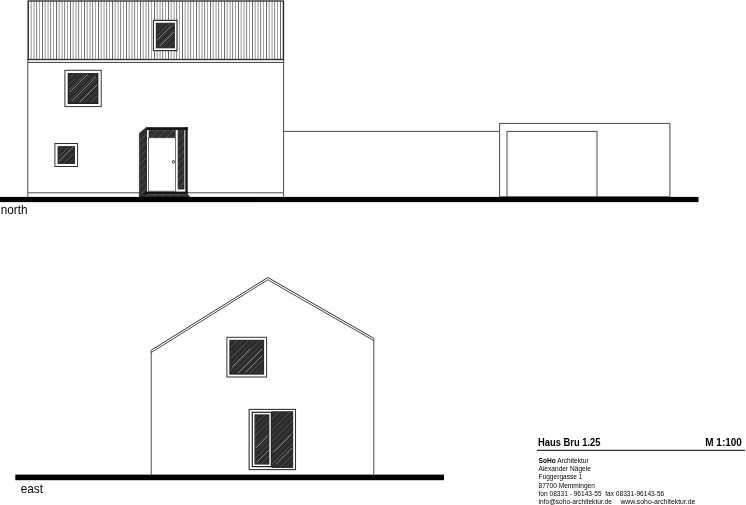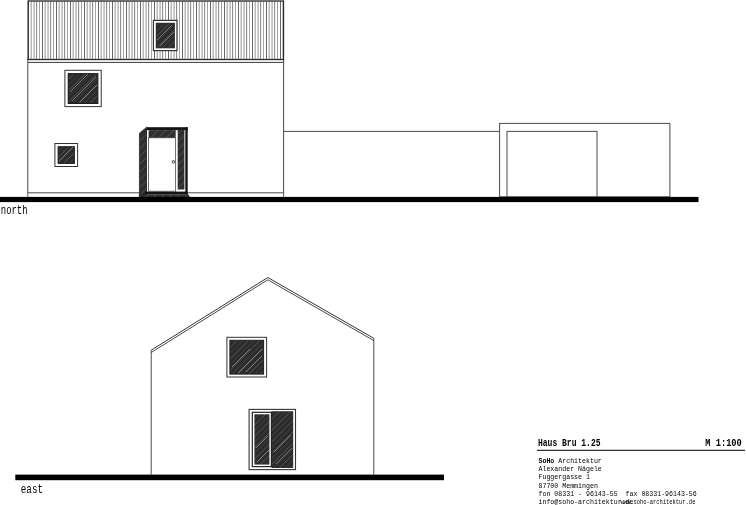--- a/index.html
+++ b/index.html
@@ -1,17 +1,17 @@
 <!DOCTYPE html>
 <html><head>
 <meta charset="utf-8">
 <style>
   html,body{margin:0;padding:0;background:#ffffff;}
   #page{position:relative;width:746px;height:505px;background:#fff;overflow:hidden;
-        font-family:Liberation Mono, monospace;}
+        font-family:Liberation Sans, sans-serif;}
   svg{position:absolute;left:0;top:0;transform:translateZ(0);opacity:0.999;}
 </style>
 </head>
 <body>
 <div id="page">
 <svg width="746" height="505" viewBox="0 0 746 505">
   <defs>
     <pattern id="stripes" width="14" height="10" patternUnits="userSpaceOnUse">
       <rect x="0" y="0" width="14" height="10" fill="#ffffff"></rect>
       <rect x="0" y="0" width="0.9" height="10" fill="#575757"></rect>

